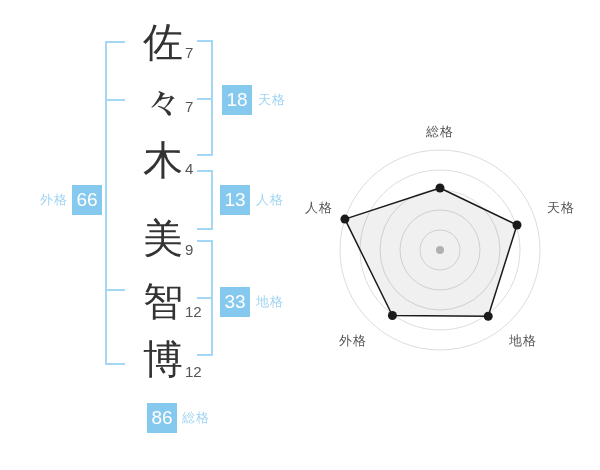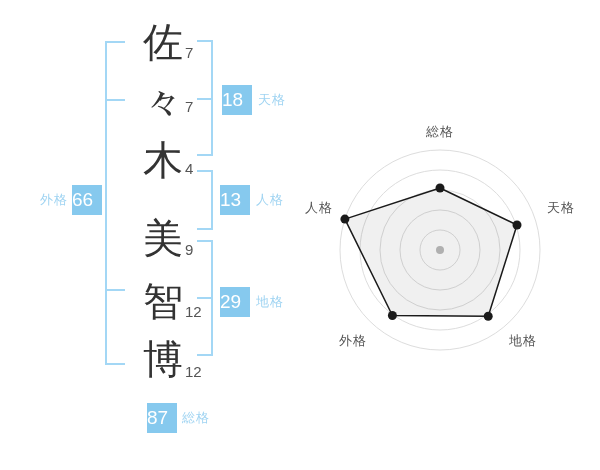--- a/index.html
+++ b/index.html
@@ -26,21 +26,21 @@
   .rt{left:197px;width:16px;}
   .tenv{top:40px;height:116px;}
   .tent0{top:40px}.tent1{top:98px}.tent2{top:154px}
   .jinv{top:170px;height:60px;}
   .jint0{top:170px}.jint1{top:228px}
   .chiv{top:240px;height:116px;}
   .chit0{top:240px}.chit1{top:297px}.chit2{top:354px}
 
   
   .badge{position:absolute;width:30px;height:30px;background:var(--badge-bg);
-         color:var(--badge-text);font-size:19px;line-height:30px;text-align:left;}
+         color:var(--badge-text);font-size:19px;line-height:30px;text-align:center;}
   .kaku-label{position:absolute;font-size:13px;height:16px;line-height:16px;
               color:var(--kaku-label);letter-spacing:1px;}
   .b-ten{left:222px;top:85px}   .l-ten{left:258px;top:92px}
   .b-jin{left:220px;top:185px}  .l-jin{left:256px;top:192px}
   .b-chi{left:220px;top:287px}  .l-chi{left:256px;top:294px}
   .b-gai{left:72px;top:185px}   .l-gai{left:40px;top:192px}
   .b-sou{left:147px;top:403px}  .l-sou{left:182px;top:410px}
 
   
   #radar{position:absolute;left:290px;top:95px;}
@@ -89,27 +89,27 @@
     <div class="tick rt chit1"></div>
     <div class="tick rt chit2"></div>
   </div>
 
   <div class="badge b-ten">18</div>
   <div class="kaku-label l-ten">天格</div>
 
   <div class="badge b-jin">13</div>
   <div class="kaku-label l-jin">人格</div>
 
-  <div class="badge b-chi">29</div>
+  <div class="badge b-chi">33</div>
   <div class="kaku-label l-chi">地格</div>
 
   <div class="kaku-label l-gai">外格</div>
   <div class="badge b-gai">66</div>
 
-  <div class="badge b-sou">87</div>
+  <div class="badge b-sou">86</div>
   <div class="kaku-label l-sou">総格</div>
 
   <svg id="radar" width="300" height="290" viewBox="0 0 300 290">
       <circle cx="150" cy="155" r="20" fill="none" stroke="#dddddd" stroke-width="1"></circle>
       <circle cx="150" cy="155" r="40" fill="none" stroke="#dddddd" stroke-width="1"></circle>
       <circle cx="150" cy="155" r="60" fill="none" stroke="#dddddd" stroke-width="1"></circle>
       <circle cx="150" cy="155" r="80" fill="none" stroke="#dddddd" stroke-width="1"></circle>
       <circle cx="150" cy="155" r="100" fill="none" stroke="#dddddd" stroke-width="1"></circle>
       <circle cx="150" cy="155" r="4" fill="#bbbbbb"></circle>
       <polygon points="150.0,93.0 227.0,130.0 198.2,221.3 102.4,220.5 54.9,124.1" fill="rgba(0,0,0,0.06)" stroke="#1a1a1a" stroke-width="1.5" stroke-linejoin="round"></polygon>

